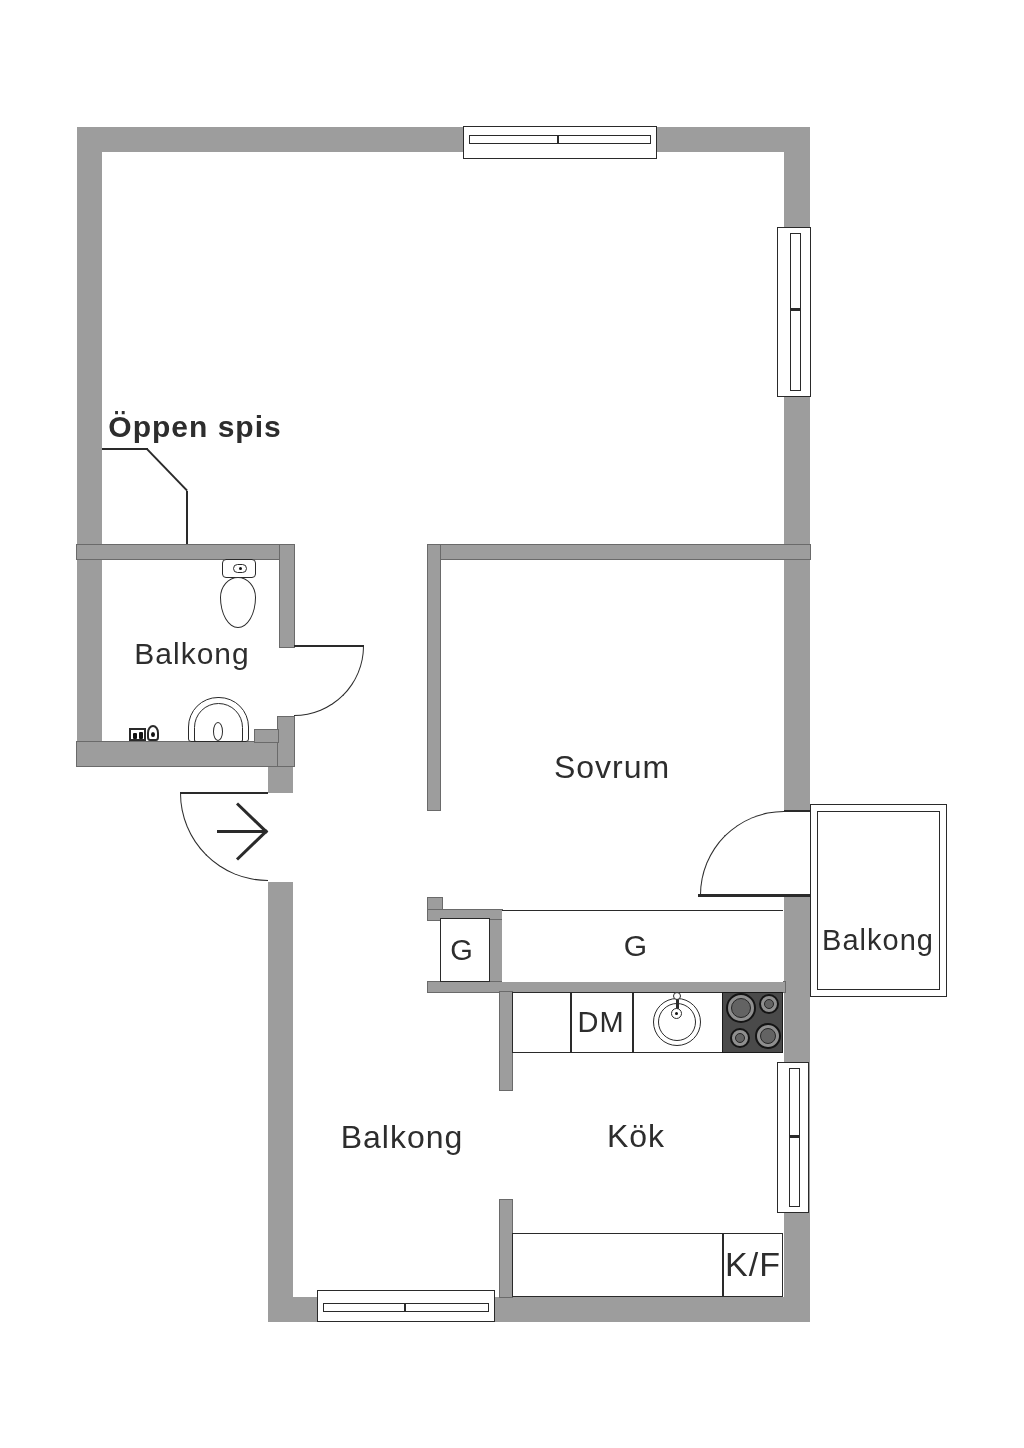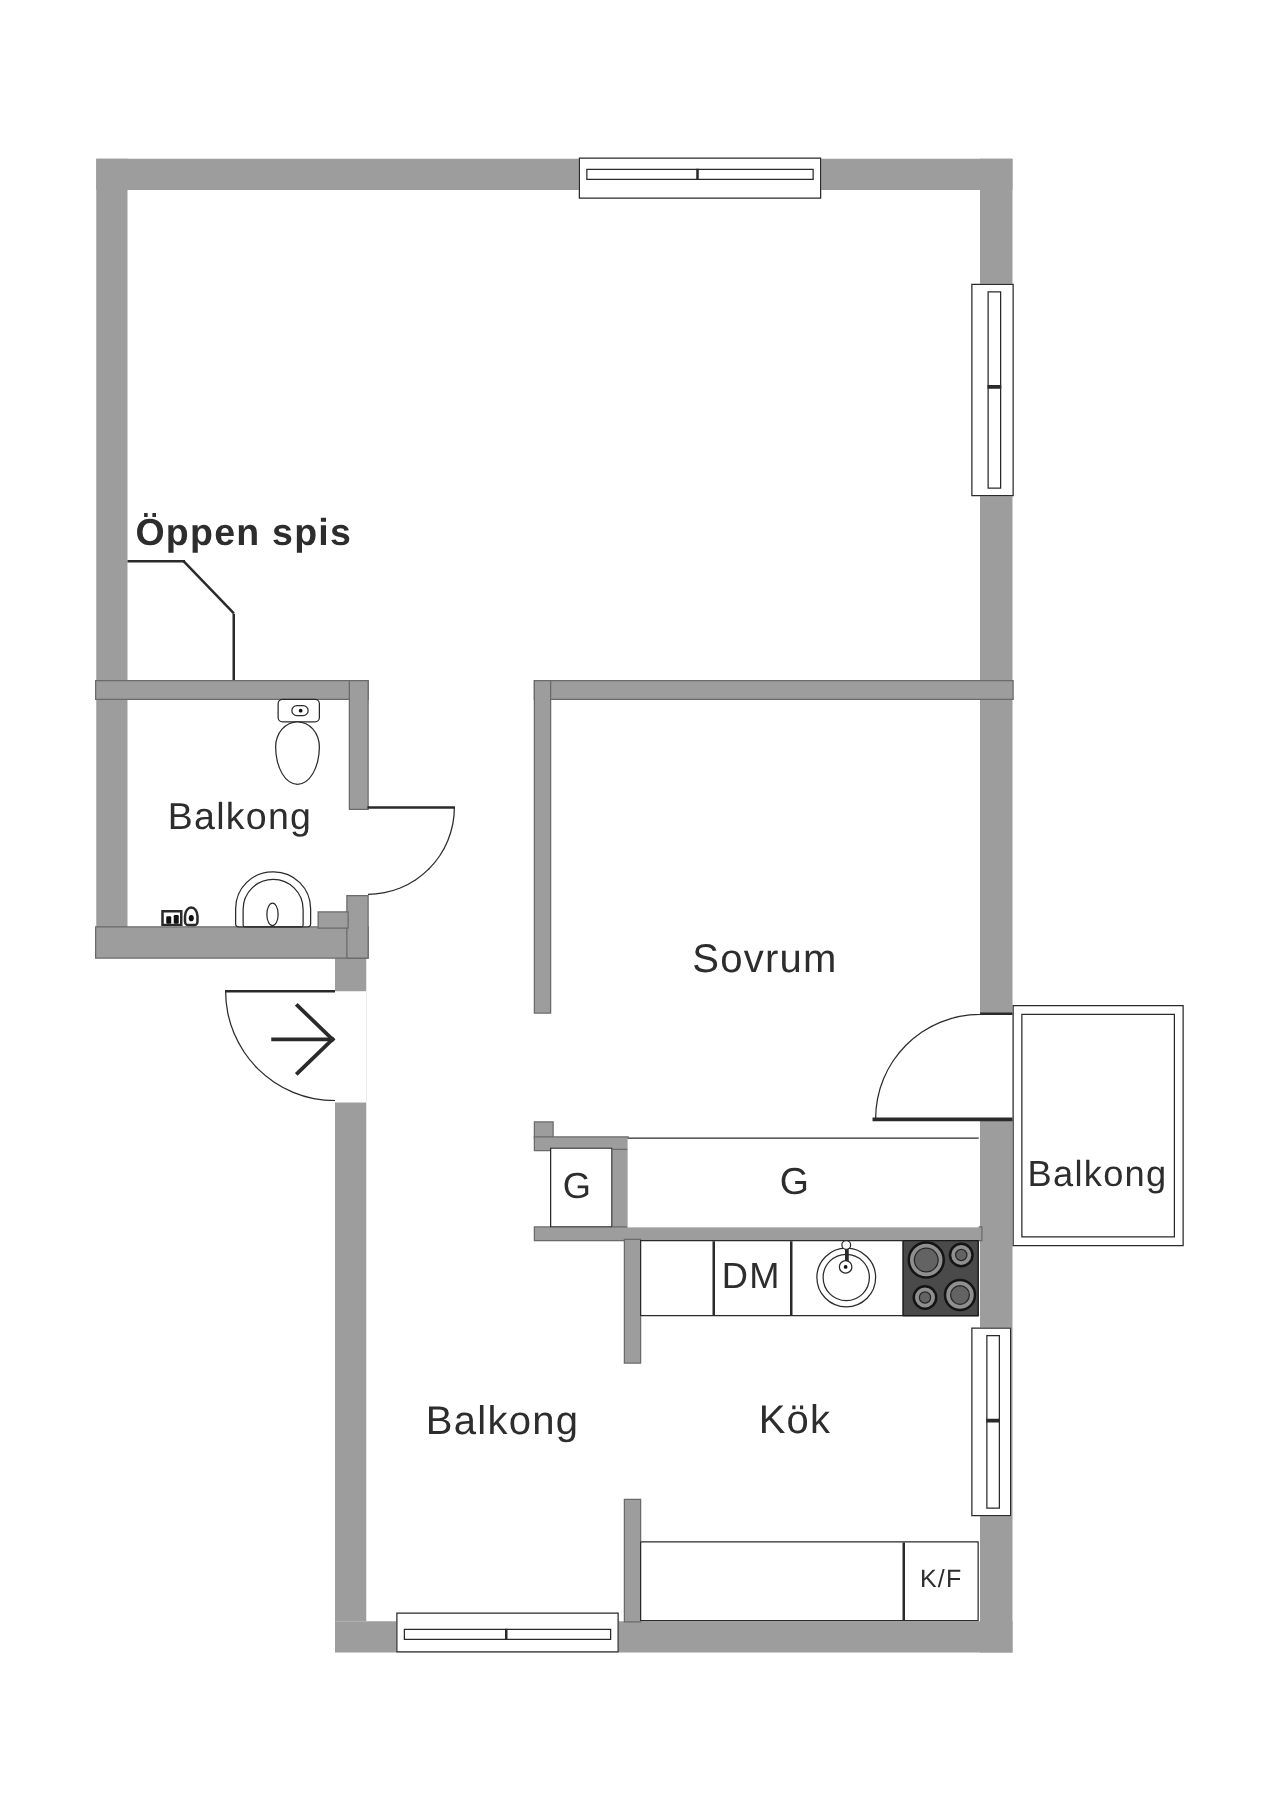--- a/index.html
+++ b/index.html
@@ -10,21 +10,21 @@
   .gap{position:absolute;background:#ffffff;}
   .ln{position:absolute;background:#2a2a2a;}
   .box{position:absolute;background:#ffffff;border:1.5px solid #2a2a2a;box-sizing:border-box;}
   .nofill{background:transparent;}
   .b1{border-width:1px;}
   .arc{position:absolute;box-sizing:border-box;background:transparent;}
   .arc.br{border-right:1.5px solid #2a2a2a;border-bottom:1.5px solid #2a2a2a;border-bottom-right-radius:100%;}
   .arc.bl{border-left:1.5px solid #2a2a2a;border-bottom:1.5px solid #2a2a2a;border-bottom-left-radius:100%;}
   .arc.tl{border-left:1.5px solid #2a2a2a;border-top:1.5px solid #2a2a2a;border-top-left-radius:100%;}
   .lbl{position:absolute;transform:translate(-50%,-50%);color:#2d2d2d;letter-spacing:1px;white-space:nowrap;}
-  .fs32{font-size:32px;} .fs30{font-size:30px;} .fs29{font-size:29px;} .fs26{font-size:20px;}
+  .fs32{font-size:32px;} .fs30{font-size:30px;} .fs29{font-size:29px;} .fs26{font-size:34px;}
   .stove{position:absolute;background:#4a4a4a;border:1.5px solid #1a1a1a;box-sizing:border-box;}
   .burner{position:absolute;border-radius:50%;border:2px solid #141414;background:#8f8f8f;box-sizing:border-box;}
   .burner i{position:absolute;inset:3px;border-radius:50%;background:#636363;border:1.5px solid #262626;}
   .rot{transform-origin:left center;}
   .dot{position:absolute;background:#111;border-radius:50%;}
 </style>
 </head>
 <body>
 
 <div id="plan">

